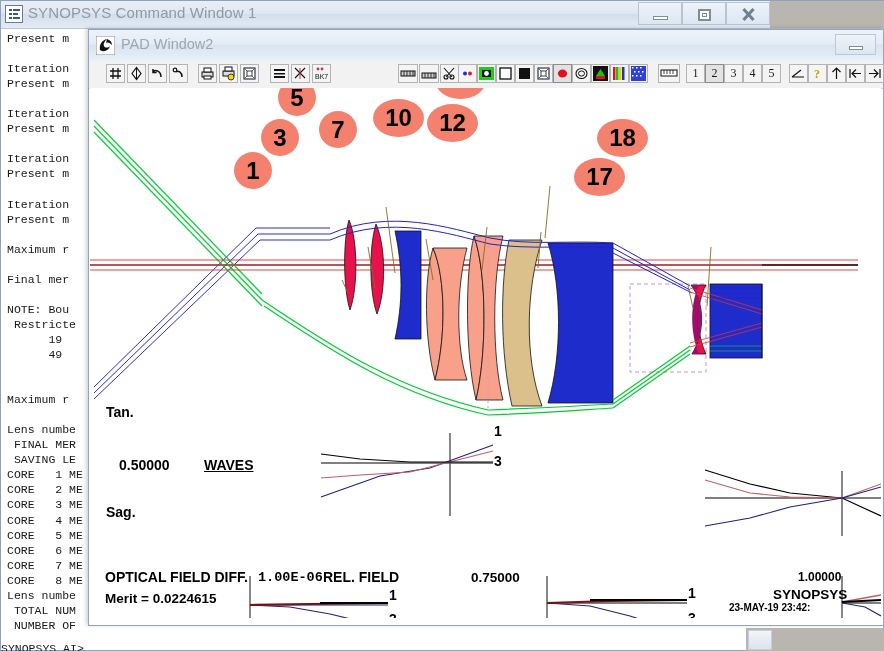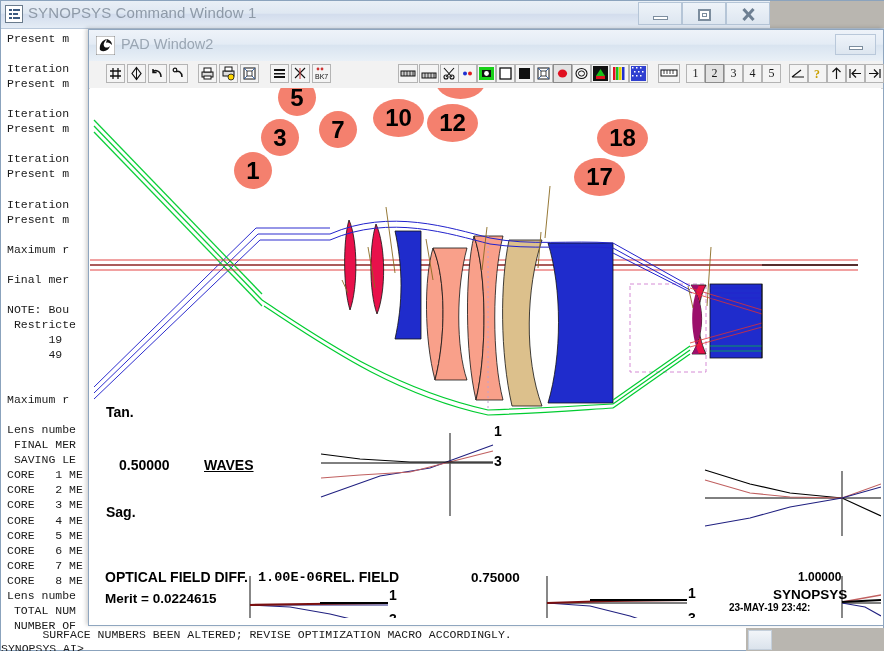--- a/index.html
+++ b/index.html
@@ -147,21 +147,20 @@
 CORE   3 ME
 CORE   4 ME
 CORE   5 ME
 CORE   6 ME
 CORE   7 ME
 CORE   8 ME
 Lens numbe
  TOTAL NUM
  NUMBER OF
  WARNING </div>
-  <div id="cmd-bottomline">      SURFACE NUMBERS BEEN ALTERED; REVISE OPTIMIZATION MACRO ACCORDINGLY.</div>
   <div id="cmd-lastline">SYNOPSYS AI&gt;</div>
   <div id="cmd-hscroll">
   </div>
   <div id="cmd-hthumb"></div>
 </div>
 
 <div id="pad">
 
   <div id="pad-titlebar">
     <div id="pad-ico">

